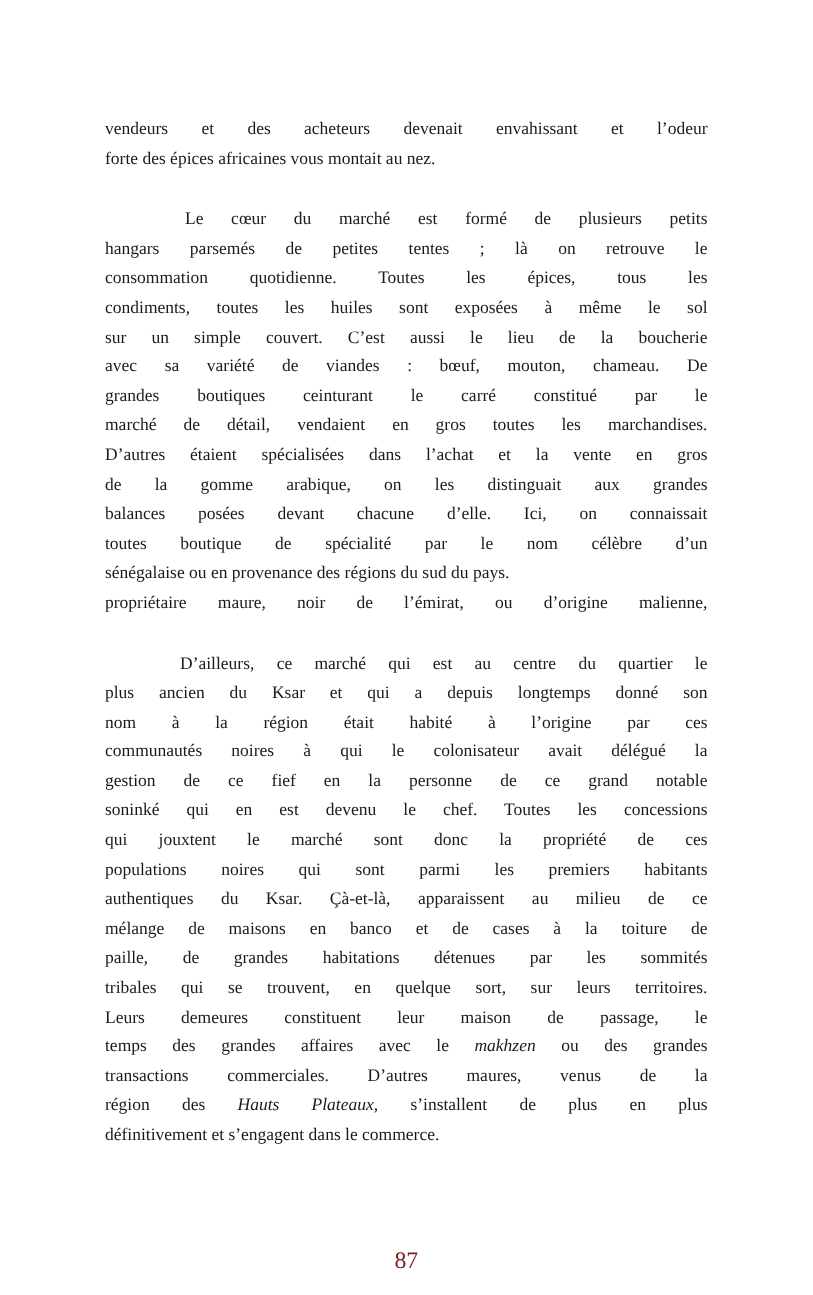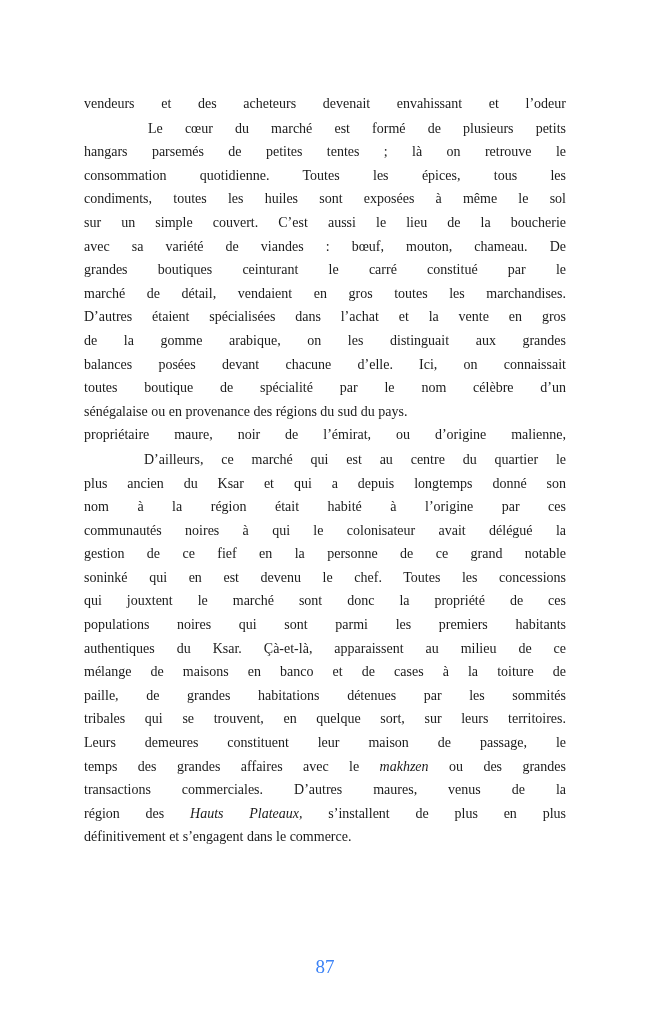--- a/index.html
+++ b/index.html
@@ -1,34 +1,35 @@
 <!DOCTYPE html>
 <html><head>
 <meta charset="utf-8">
 <style>
   html, body { margin: 0; padding: 0; background: #ffffff; }
   body { width: 650px; height: 1036px; position: relative; overflow: hidden; }
   .page { position: absolute; left: 84px; top: 92px; width: 482px; font-family: "Liberation Serif", "DejaVu Serif", serif; font-size: 14px; color: #1a1a1a; }
   .para { margin: 0; }
-  .para + .para { margin-top: 1px; }
+  .para + .para { margin-top: 25px; }
   .line { display: block; height: 23.6px; line-height: 23.6px; text-align: justify; text-align-last: justify; white-space: nowrap; overflow: visible; }
   .line.last { text-align-last: left; }
   .line.indent { padding-left: 64px; }
   .line.indent2 { padding-left: 60px; }
   .line .inner { display: inline-block; width: 100%; text-align: justify; text-align-last: justify; white-space: normal; }
   .line.last .inner { text-align-last: left; }
   em { font-style: italic; }
-  .page-number { position: absolute; left: 0; width: 650px; top: 956px; text-align: center; font-family: "Liberation Serif", "DejaVu Serif", serif; font-size: 19px; color: #3b82f6; }
+  .page-number { position: absolute; left: 0; width: 650px; top: 998px; text-align: center; font-family: "Liberation Serif", "DejaVu Serif", serif; font-size: 19px; color: #7f1d1d; }
 </style>
 </head>
 <body>
 
 <div class="page" id="page-body">
     <div class="para">
       <div class="line"><span class="inner">vendeurs et des acheteurs devenait envahissant et l’odeur</span></div>
+      <div class="line last"><span class="inner">forte des épices africaines vous montait au nez.</span></div>
     </div>
     <div class="para">
       <div class="line indent"><span class="inner">Le cœur du marché est formé de plusieurs petits</span></div>
       <div class="line"><span class="inner">hangars parsemés de petites tentes ; là on retrouve le</span></div>
       <div class="line"><span class="inner">consommation quotidienne. Toutes les épices, tous les</span></div>
       <div class="line"><span class="inner">condiments, toutes les huiles sont exposées à même le sol</span></div>
       <div class="line"><span class="inner">sur un simple couvert. C’est aussi le lieu de la boucherie</span></div>
       <div class="line"><span class="inner">avec sa variété de viandes : bœuf, mouton, chameau. De</span></div>
       <div class="line"><span class="inner">grandes boutiques ceinturant le carré constitué par le</span></div>
       <div class="line"><span class="inner">marché de détail, vendaient en gros toutes les marchandises.</span></div>

